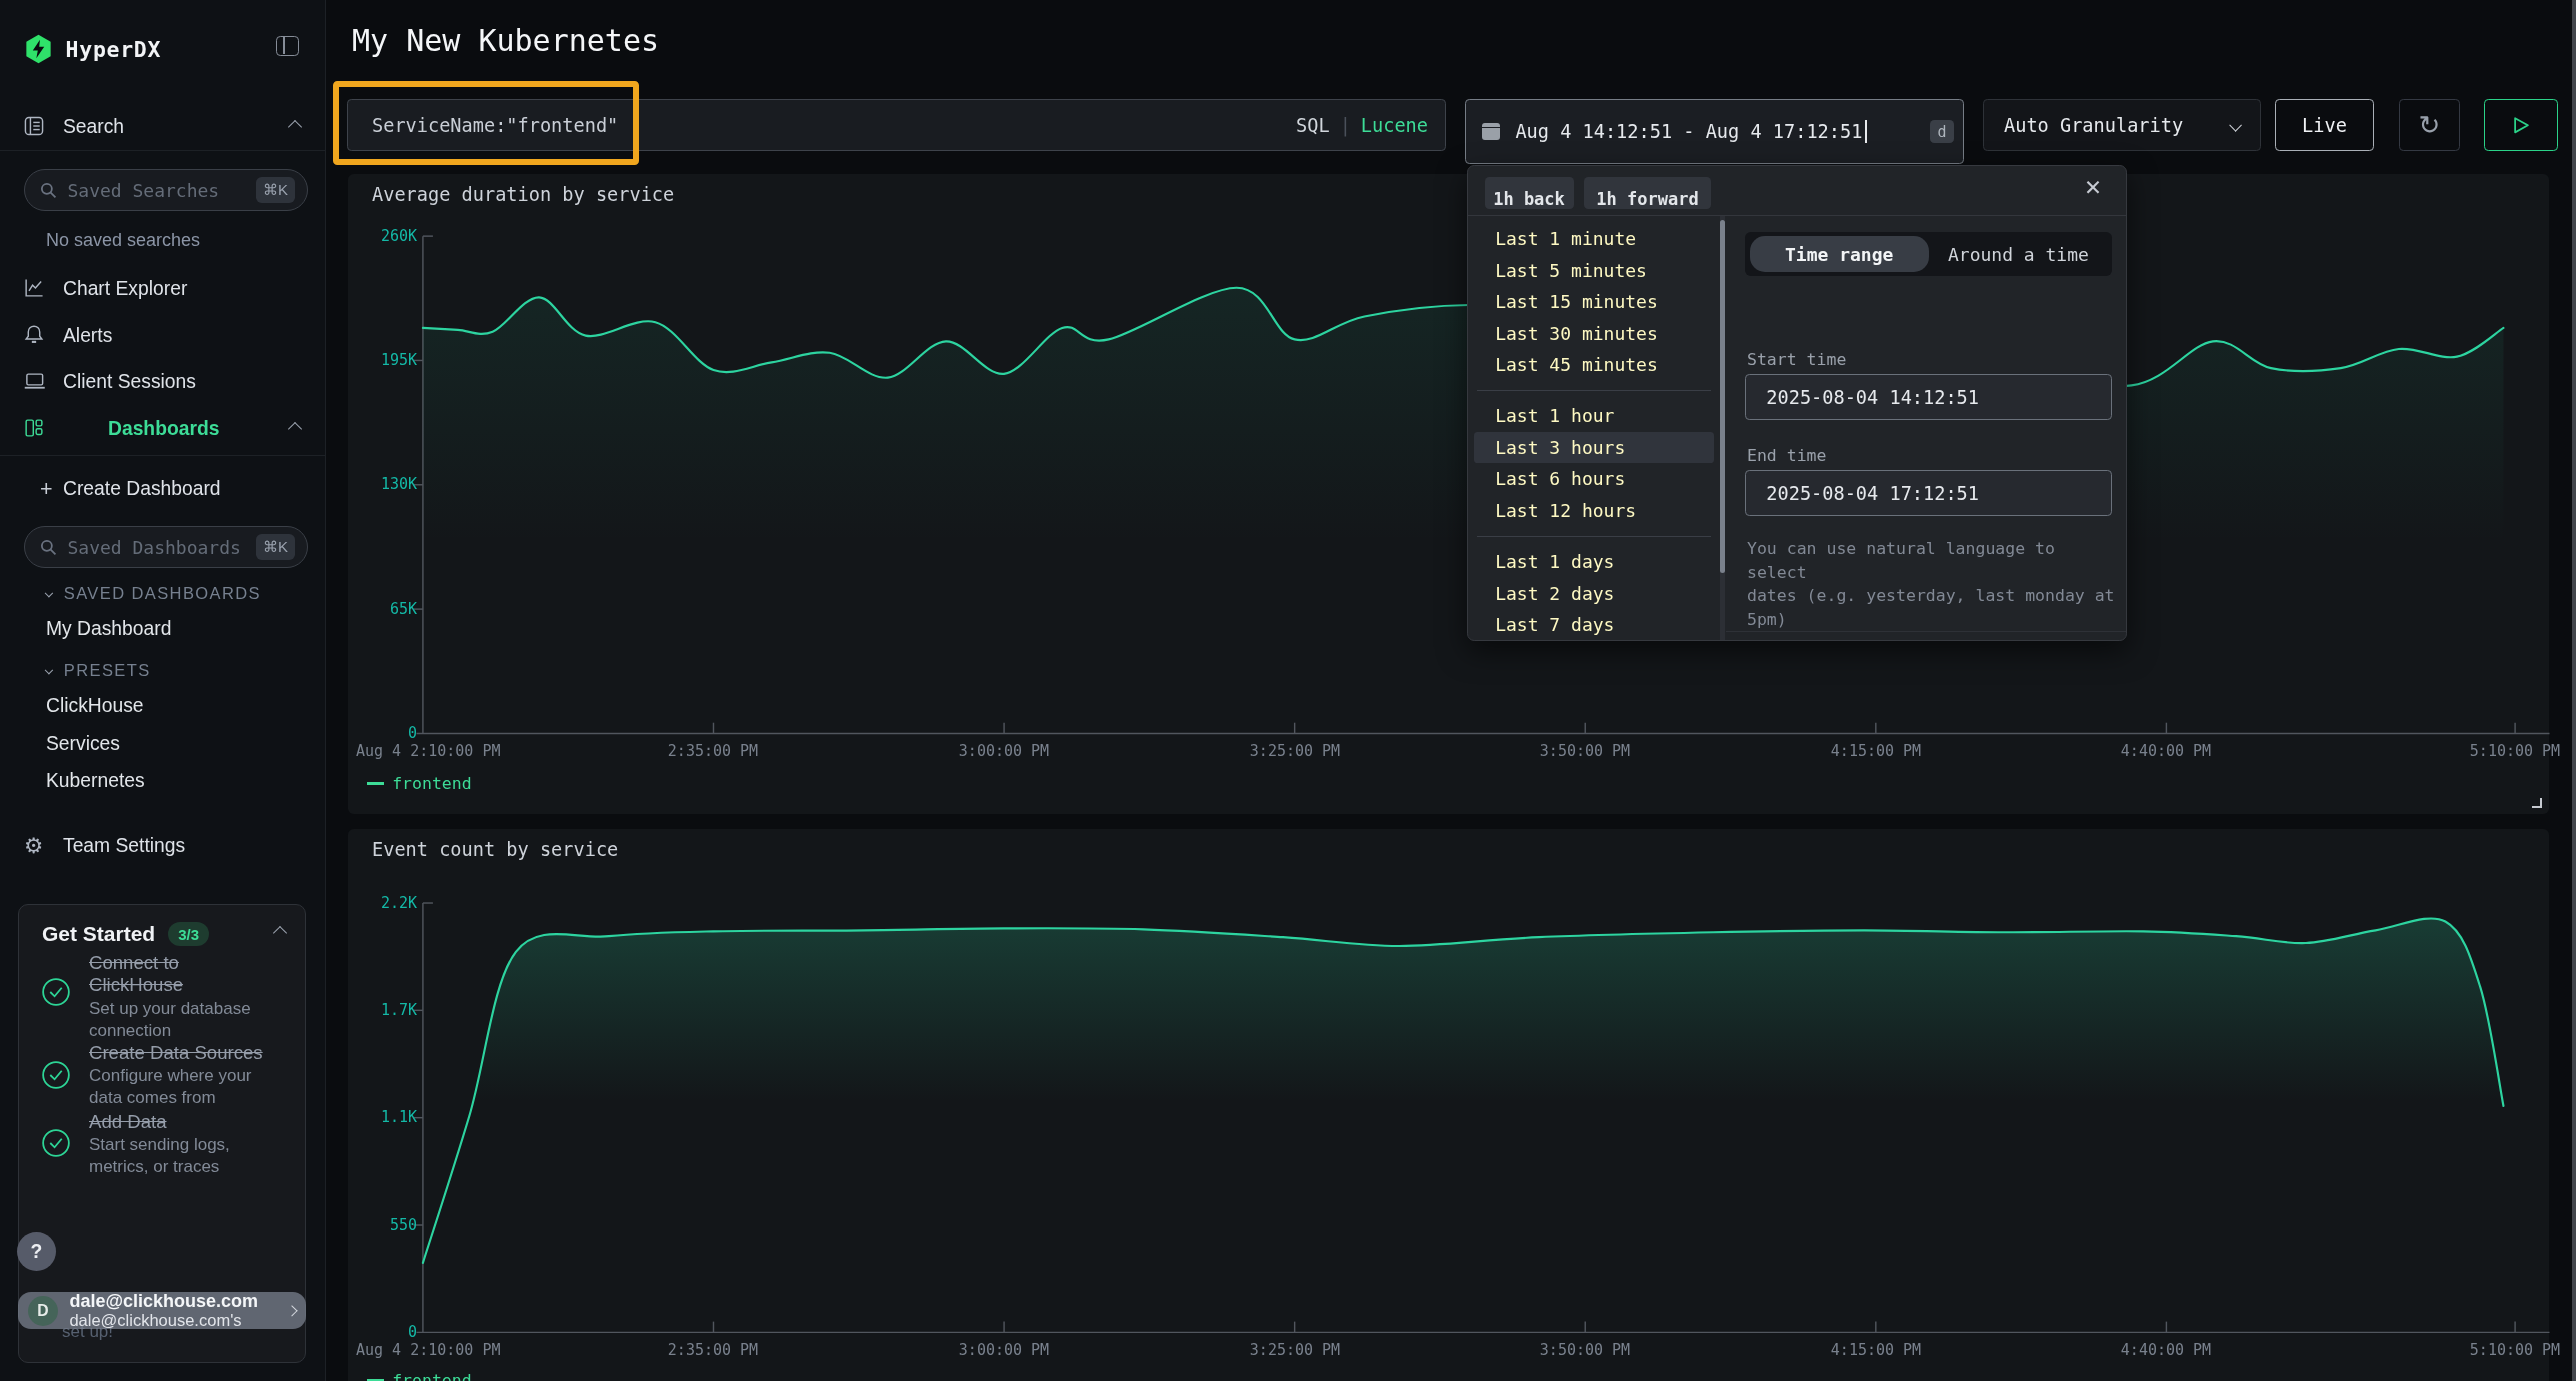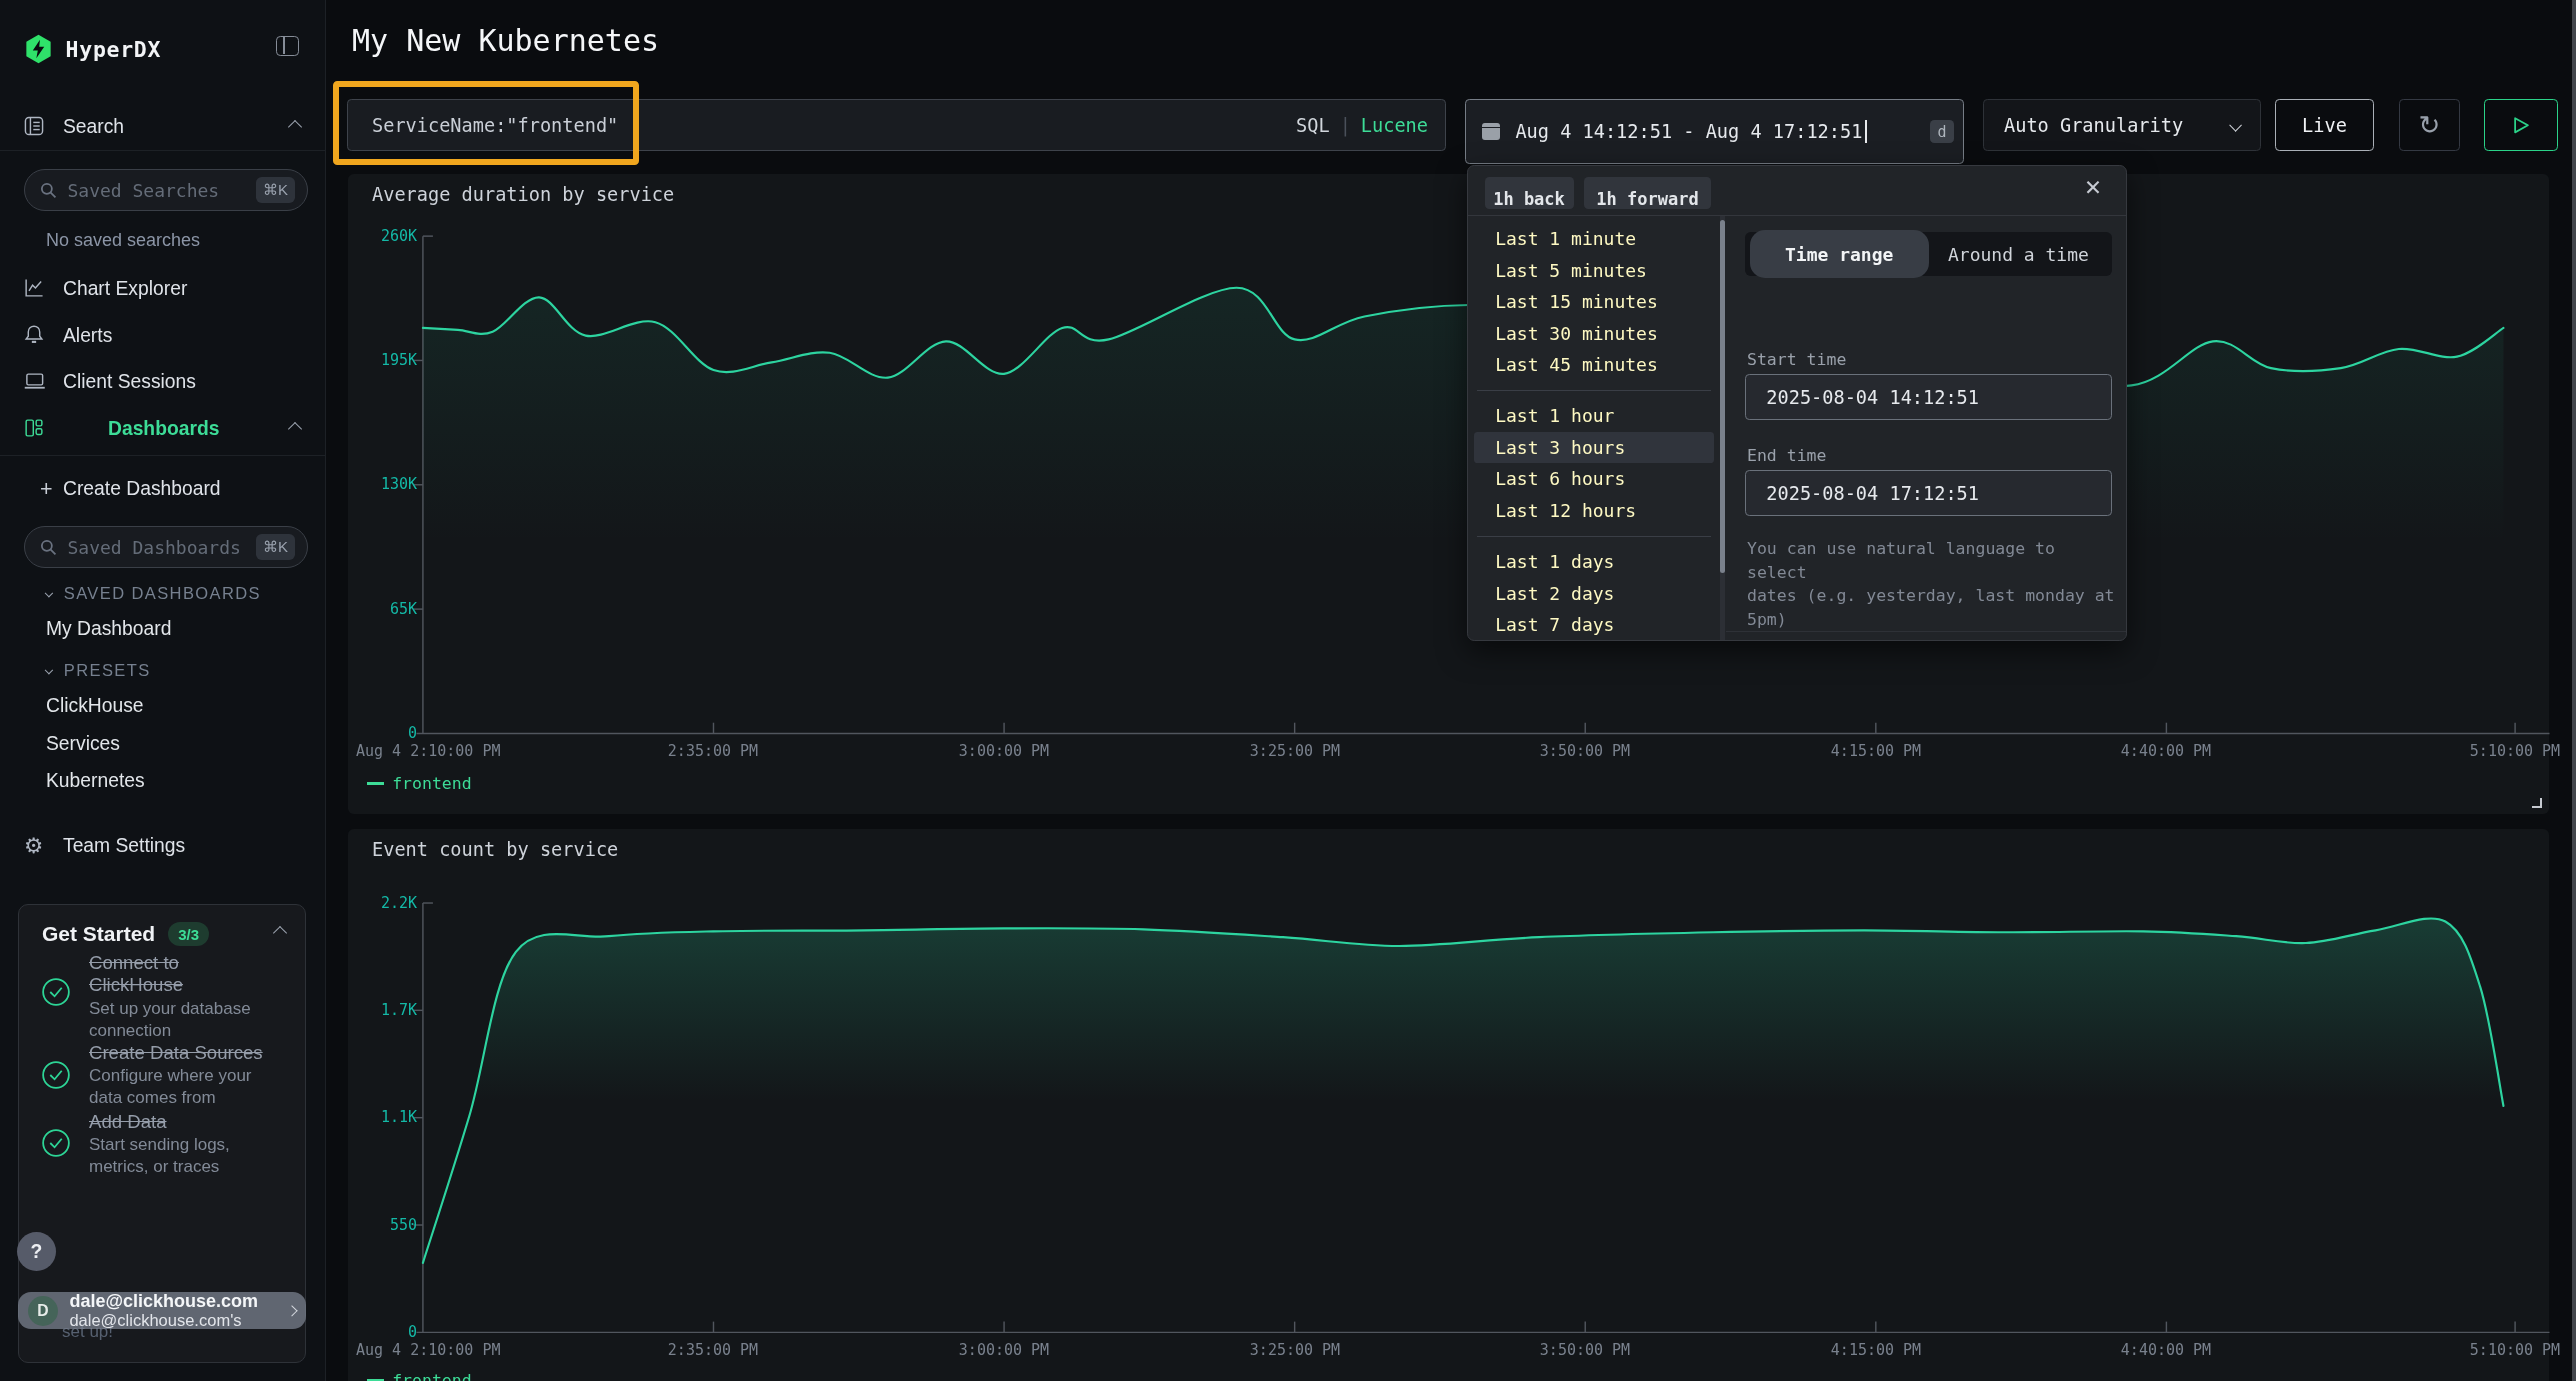--- a/index.html
+++ b/index.html
@@ -92,21 +92,21 @@
   #tp-close{position:absolute;right:24px;top:8.6px;font-size:21.5px;color:#c6cad2;font-family:var(--sans);}
   .tp-hdiv{position:absolute;left:0;top:49px;width:100%;height:1.4px;background:#33363c;}
   #tp-list{position:absolute;left:0;top:57px;width:252px;}
   .tp-row{height:31.5px;line-height:31.5px;padding-left:21.5px;font-size:18px;color:#fef9c3;margin:0 5.7px;border-radius:3.6px;}
   .tp-row.selected{background:#30343c;}
   .tp-gdiv{height:1.4px;background:#3a3e46;margin:9.3px 8.6px;}
   #tp-scroll{position:absolute;left:252px;top:50px;width:5px;height:426px;background:#2c2f35;}
   #tp-thumb{position:absolute;left:252px;top:54px;width:5px;height:353px;background:#7a818c;border-radius:2.9px;}
   .tp-right{position:absolute;left:258px;top:49px;width:403px;height:427px;}
   #tp-tabs{position:absolute;left:19.3px;top:17px;width:367px;height:44px;background:#131519;border-radius:5.7px;display:flex;align-items:center;padding:4.3px;}
-  .tp-tab{flex:1;height:48px;display:flex;align-items:center;justify-content:center;font-size:18px;color:#d0d4da;border-radius:15px;}
+  .tp-tab{flex:1;height:36px;display:flex;align-items:center;justify-content:center;font-size:18px;color:#d0d4da;border-radius:15px;}
   .tp-tab.sel{background:#383d45;color:#f2f4f6;font-weight:bold;}
   .tp-label{position:absolute;left:21px;font-size:16.5px;color:#9aa1ab;}
   .tp-input{position:absolute;left:19.3px;width:367px;height:46px;background:#26292f;border:1.4px solid #6a717b;border-radius:4.3px;display:flex;align-items:center;padding:0 20px;font-size:18.6px;color:#e6e9ed;}
   #tp-hint{position:absolute;left:21px;top:322px;width:372px;font-size:16.5px;color:#828995;line-height:23.6px;}
   .tp-fdiv{position:absolute;left:0;top:416px;width:403px;height:1.4px;background:#2e3137;}
 
   #right-strip{position:absolute;right:0;top:0;width:4.3px;height:1381px;background:#43464c;z-index:80;}
 </style>
 </head>
 <body>

